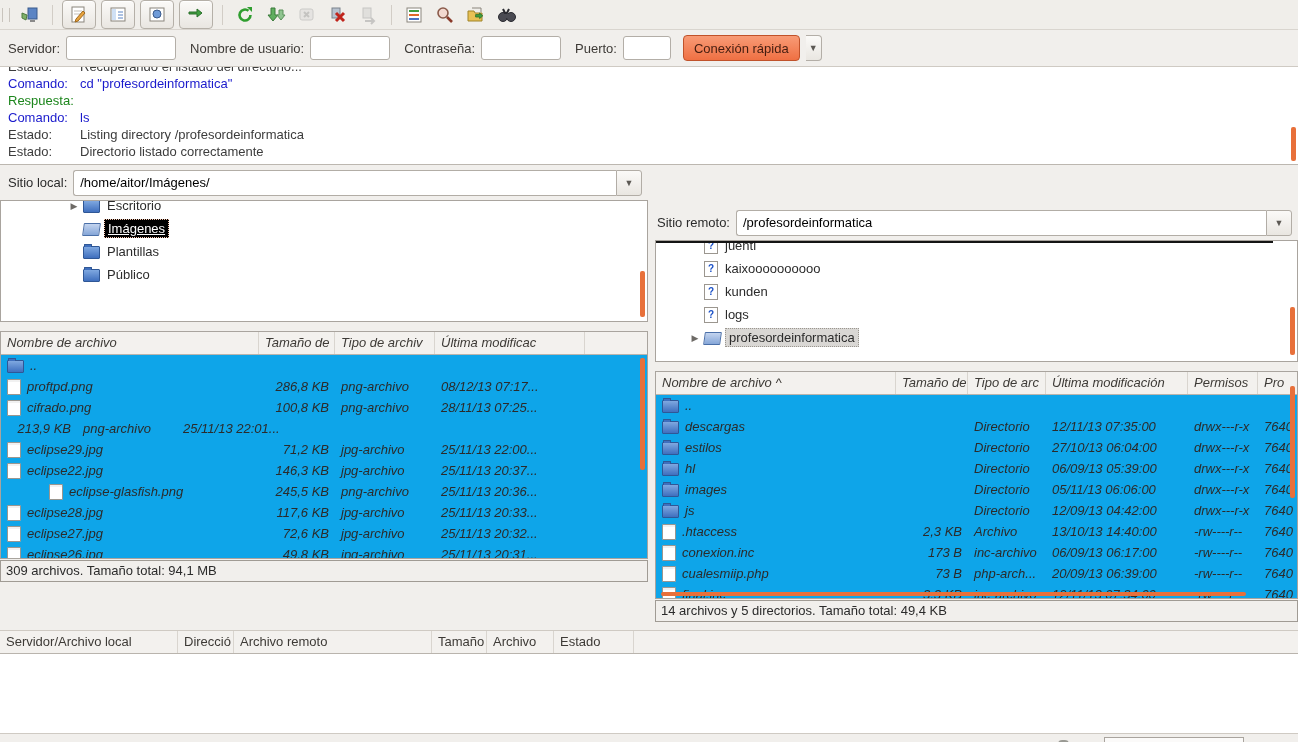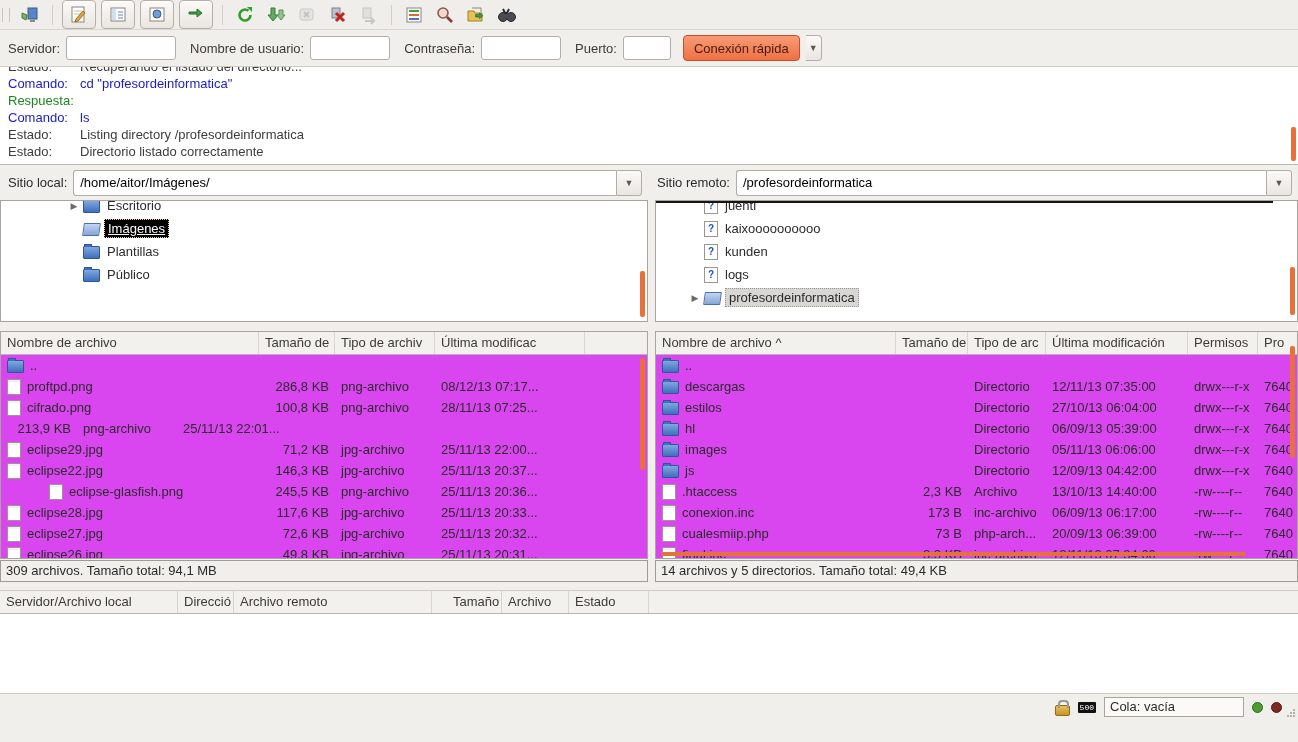--- a/index.html
+++ b/index.html
@@ -28,21 +28,21 @@
   .log-inner{margin-top:-9px;padding-left:8px;}
   .logline{height:17px;line-height:17px;display:flex;white-space:nowrap;}
   .loglabel{width:72px;flex:none;}
   .logline.status{color:#3c3c3c;}
   .logline.command{color:#1a1acc;}
   .logline.response{color:#1d861d;}
 
   
   .main{display:flex;}
   .pane-left{width:648px;flex:none;}
-  .pane-right{width:643px;flex:none;margin-left:7px;}
+  .pane-right{width:643px;flex:none;margin-left:7px;margin-top:40px;}
   .sitebar{height:35px;display:flex;align-items:center;gap:6px;padding:0 6px 0 8px;}
   .combo{display:flex;flex:1;height:26px;}
   .combo input{flex:1;height:24px;border:1px solid #b2ada6;border-right:none;border-radius:3px 0 0 3px;background:#fff;padding:0 6px;font-family:"Liberation Sans",sans-serif;font-size:13px;}
   .combo .drop{width:26px;border:1px solid #b2ada6;border-radius:0 3px 3px 0;background:linear-gradient(#fbfaf8,#e9e6e1);color:#5c5954;font-size:9px;padding:0;}
 
   .treepane{position:relative;height:120px;background:#fff;border:1px solid #a9a49e;overflow:hidden;}
   .tree-inner{margin-top:-7px;}
   .treerow{height:23px;display:flex;align-items:center;white-space:nowrap;}
   .treerow .exp{width:18px;flex:none;text-align:center;color:#6d6a66;font-size:9px;}
   .treerow .lbl{padding:1px 3px;margin-left:4px;}
@@ -52,40 +52,40 @@
   
   .ic{flex:none;display:inline-block;}
   .ic-folder{width:15px;height:11px;background:linear-gradient(#7fa8e0,#3f6fbe);border:1px solid #2f5796;border-radius:1px;position:relative;margin-top:2px;}
   .ic-folder::before{content:"";position:absolute;top:-3px;left:0;width:6px;height:2px;background:#3f6fbe;border:1px solid #2f5796;border-bottom:none;border-radius:1px 1px 0 0;}
   .ic-folder-open{width:15px;height:11px;background:linear-gradient(#c3d4ef,#85a6d8);border:1px solid #4a6fa8;border-radius:1px;position:relative;margin-top:2px;transform:skewX(-8deg);}
   .ic-file{width:12px;height:14px;background:#fff;border:1px solid #9b968f;border-radius:1px;box-shadow:inset 0 2px 0 #f1f1f1;}
   .ic-folder-q{width:12px;height:14px;background:#fff;border:1px solid #9b968f;text-align:center;font-weight:bold;color:#1c51c7;font-size:10px;line-height:14px;}
 
   
   .listwrap{margin-top:9px;}
-  .filelist{position:relative;background:#d946ef;border:1px solid #a9a49e;height:226px;overflow:hidden;}
+  .filelist{position:relative;background:#0ea5e9;border:1px solid #a9a49e;height:226px;overflow:hidden;font-style:italic;}
   .flh{display:flex;height:22px;background:#f3f1ee;border-bottom:1px solid #b9b4ad;color:#3d3a36;}
   .flh .hc{height:22px;line-height:22px;padding:0 6px;border-right:1px solid #d9d5cf;box-sizing:border-box;flex:none;overflow:hidden;white-space:nowrap;}
   .flh .hc.r{text-align:right;}
   .flr{display:flex;height:21px;align-items:center;white-space:nowrap;}
   .flr .c{padding:0 6px;box-sizing:border-box;flex:none;overflow:hidden;}
   .flr .c.r{text-align:right;}
   .flr .name{display:flex;align-items:center;gap:6px;}
   .statusbox{height:20px;line-height:20px;border:1px solid #a09b94;background:#f1efec;padding-left:5px;margin-top:1px;}
 
   
   .sb-v{position:absolute;width:5px;background:#e8703a;border-radius:2px;}
   .sb-h{position:absolute;height:4px;background:#e8703a;border-radius:2px;}
   .blackline{position:absolute;left:0;top:0;height:2px;background:#141414;width:617px;}
 
   
   .queuewrap{margin-top:8px;}
   .queuehead{display:flex;height:22px;background:#f3f1ee;border-top:1px solid #cfcac3;border-bottom:1px solid #b9b4ad;color:#3d3a36;}
   .queuehead .hc{height:22px;line-height:22px;padding:0 6px;border-right:1px solid #d9d5cf;box-sizing:border-box;flex:none;overflow:hidden;white-space:nowrap;}
-  .queuehead .hc.r{text-align:right;margin-left:15px;}
+  .queuehead .hc.r{text-align:right;}
   .queuebody{height:79px;background:#fff;border-bottom:1px solid #cfcac3;}
 
   
   .tabs{display:flex;align-items:flex-end;height:24px;padding-left:2px;border-bottom:1px solid #a9a49e;}
   .tab{height:20px;line-height:20px;padding:0 10px;border:1px solid #a9a49e;border-bottom:none;border-radius:3px 3px 0 0;background:#efede9;margin-right:3px;color:#3d3a36;}
   .tab.active{background:#f6f4f1;font-weight:bold;border-color:#8d8880;color:#2b2b2b;}
 
   
   .bottombar{height:26px;display:flex;align-items:center;justify-content:flex-end;gap:8px;padding-right:16px;position:relative;}
   .lock{position:relative;width:13px;height:9px;background:linear-gradient(#e8c054,#c79428);border:1px solid #8a6a1d;border-radius:2px;margin-top:6px;}

